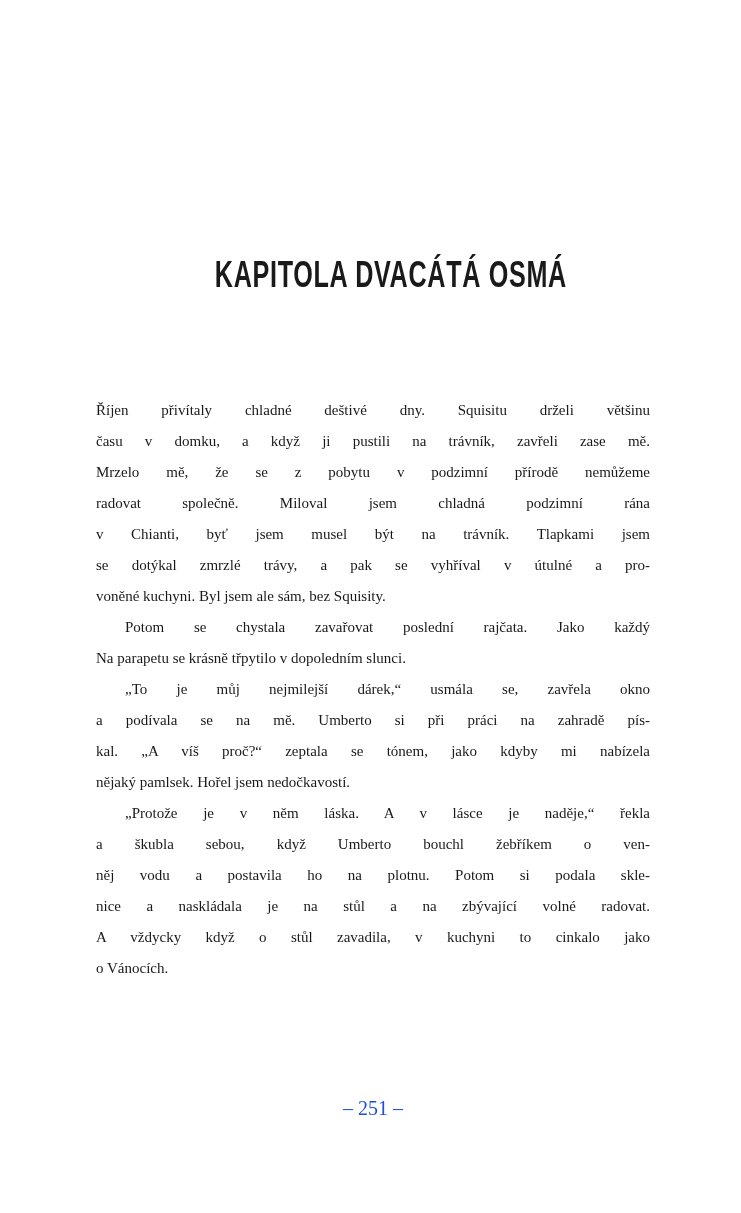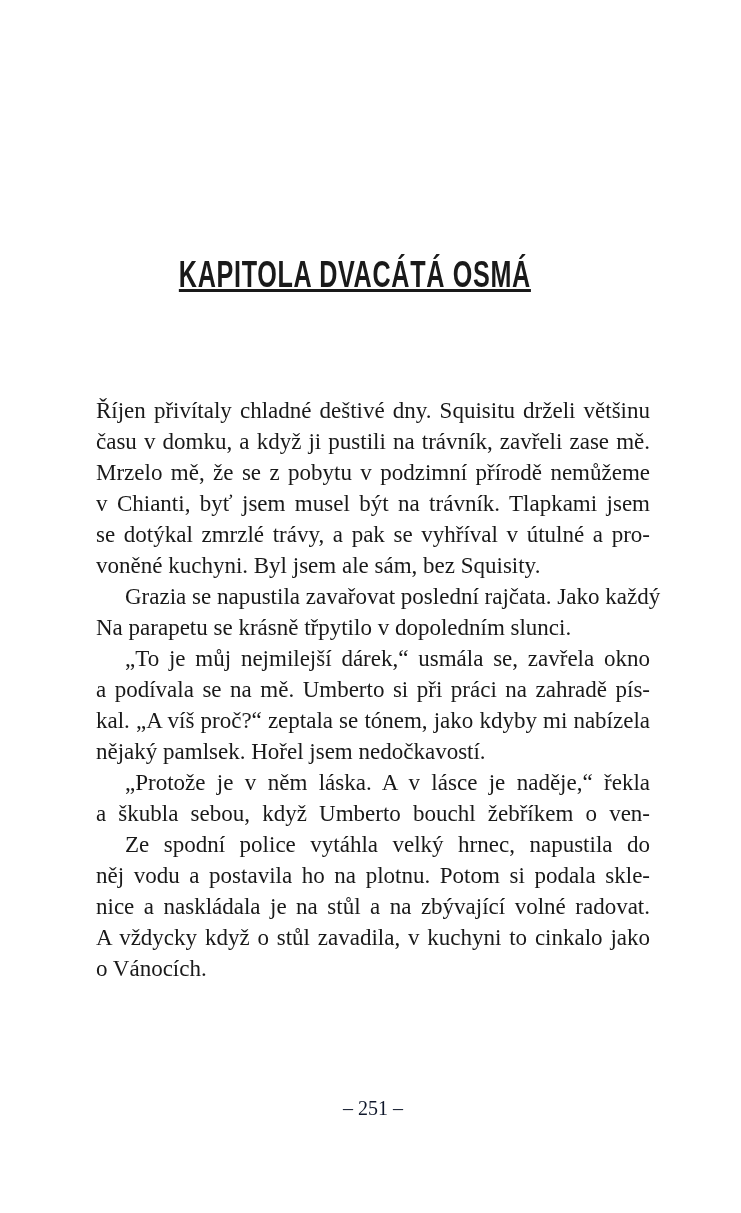--- a/index.html
+++ b/index.html
@@ -13,98 +13,97 @@
     font-family: "Liberation Serif", serif;
     color: #191919;
   }
   .title-wrap {
     position: absolute;
     left: 96px;
     top: 250px;
     width: 554px;
     height: 50px;
     display: flex;
-    justify-content: flex-start;
+    justify-content: flex-end;
     align-items: center;
-    text-decoration: underline;
   }
   .chapter-title {
     font-family: "Liberation Sans", sans-serif;
     font-weight: 700;
     font-size: 37px;
     letter-spacing: 1px;
     color: #1a1a1a;
     white-space: nowrap;
     transform: scaleX(0.68);
     transform-origin: 50% 50%;
   }
   .body-text {
     position: absolute;
     left: 96px;
     top: 395px;
     width: 554px;
   }
   .line {
     height: 31px;
     line-height: 31px;
-    font-size: 23px;
+    font-size: 15px;
     text-align: justify;
     text-align-last: justify;
     white-space: nowrap;
   }
   .line.last {
     text-align-last: left;
   }
   .line.first-indent {
     text-indent: 29px;
   }
   .page-number {
     position: absolute;
     left: 96px;
     top: 1094px;
     width: 554px;
     text-align: center;
     font-size: 20px;
     line-height: 28px;
-    color: #0f172a;
+    color: #1d4ed8;
   }
 </style>
 </head>
 <body>
 
 <div class="page">
   <div class="title-wrap">
     <div class="chapter-title">KAPITOLA DVACÁTÁ OSMÁ</div>
   </div>
 
   <div class="body-text" id="paragraphs">
       <div class="paragraph">
         <div class="line">Říjen přivítaly chladné deštivé dny. Squisitu drželi většinu</div>
         <div class="line">času v domku, a když ji pustili na trávník, zavřeli zase mě.</div>
         <div class="line">Mrzelo mě, že se z pobytu v podzimní přírodě nemůžeme</div>
+        <div class="line">radovat společně. Miloval jsem chladná podzimní rána</div>
         <div class="line">v Chianti, byť jsem musel být na trávník. Tlapkami jsem</div>
         <div class="line">se dotýkal zmrzlé trávy, a pak se vyhříval v útulné a pro-</div>
         <div class="line last">voněné kuchyni. Byl jsem ale sám, bez Squisity.</div>
       </div>
       <div class="paragraph">
-        <div class="line first-indent">Grazia se napustila zavařovat poslední rajčata. Jako každý</div>
+        <div class="line first-indent">Potom se chystala zavařovat poslední rajčata. Jako každý</div>
         <div class="line last">Na parapetu se krásně třpytilo v dopoledním slunci.</div>
       </div>
       <div class="paragraph">
         <div class="line first-indent">„To je můj nejmilejší dárek,“ usmála se, zavřela okno</div>
         <div class="line">a podívala se na mě. Umberto si při práci na zahradě pís-</div>
         <div class="line">kal. „A víš proč?“ zeptala se tónem, jako kdyby mi nabízela</div>
         <div class="line last">nějaký pamlsek. Hořel jsem nedočkavostí.</div>
       </div>
       <div class="paragraph">
         <div class="line first-indent">„Protože je v něm láska. A v lásce je naděje,“ řekla</div>
         <div class="line">a škubla sebou, když Umberto bouchl žebříkem o ven-</div>
       </div>
       <div class="paragraph">
-        <div class="line first-indent">Ze spodní police vytáhla velký hrnec, napustila do</div>
         <div class="line">něj vodu a postavila ho na plotnu. Potom si podala skle-</div>
         <div class="line">nice a naskládala je na stůl a na zbývající volné radovat.</div>
         <div class="line">A vždycky když o stůl zavadila, v kuchyni to cinkalo jako</div>
         <div class="line last">o Vánocích.</div>
       </div>
     </div>
 
   <div class="page-number">– 251 –</div>
 </div>
 

